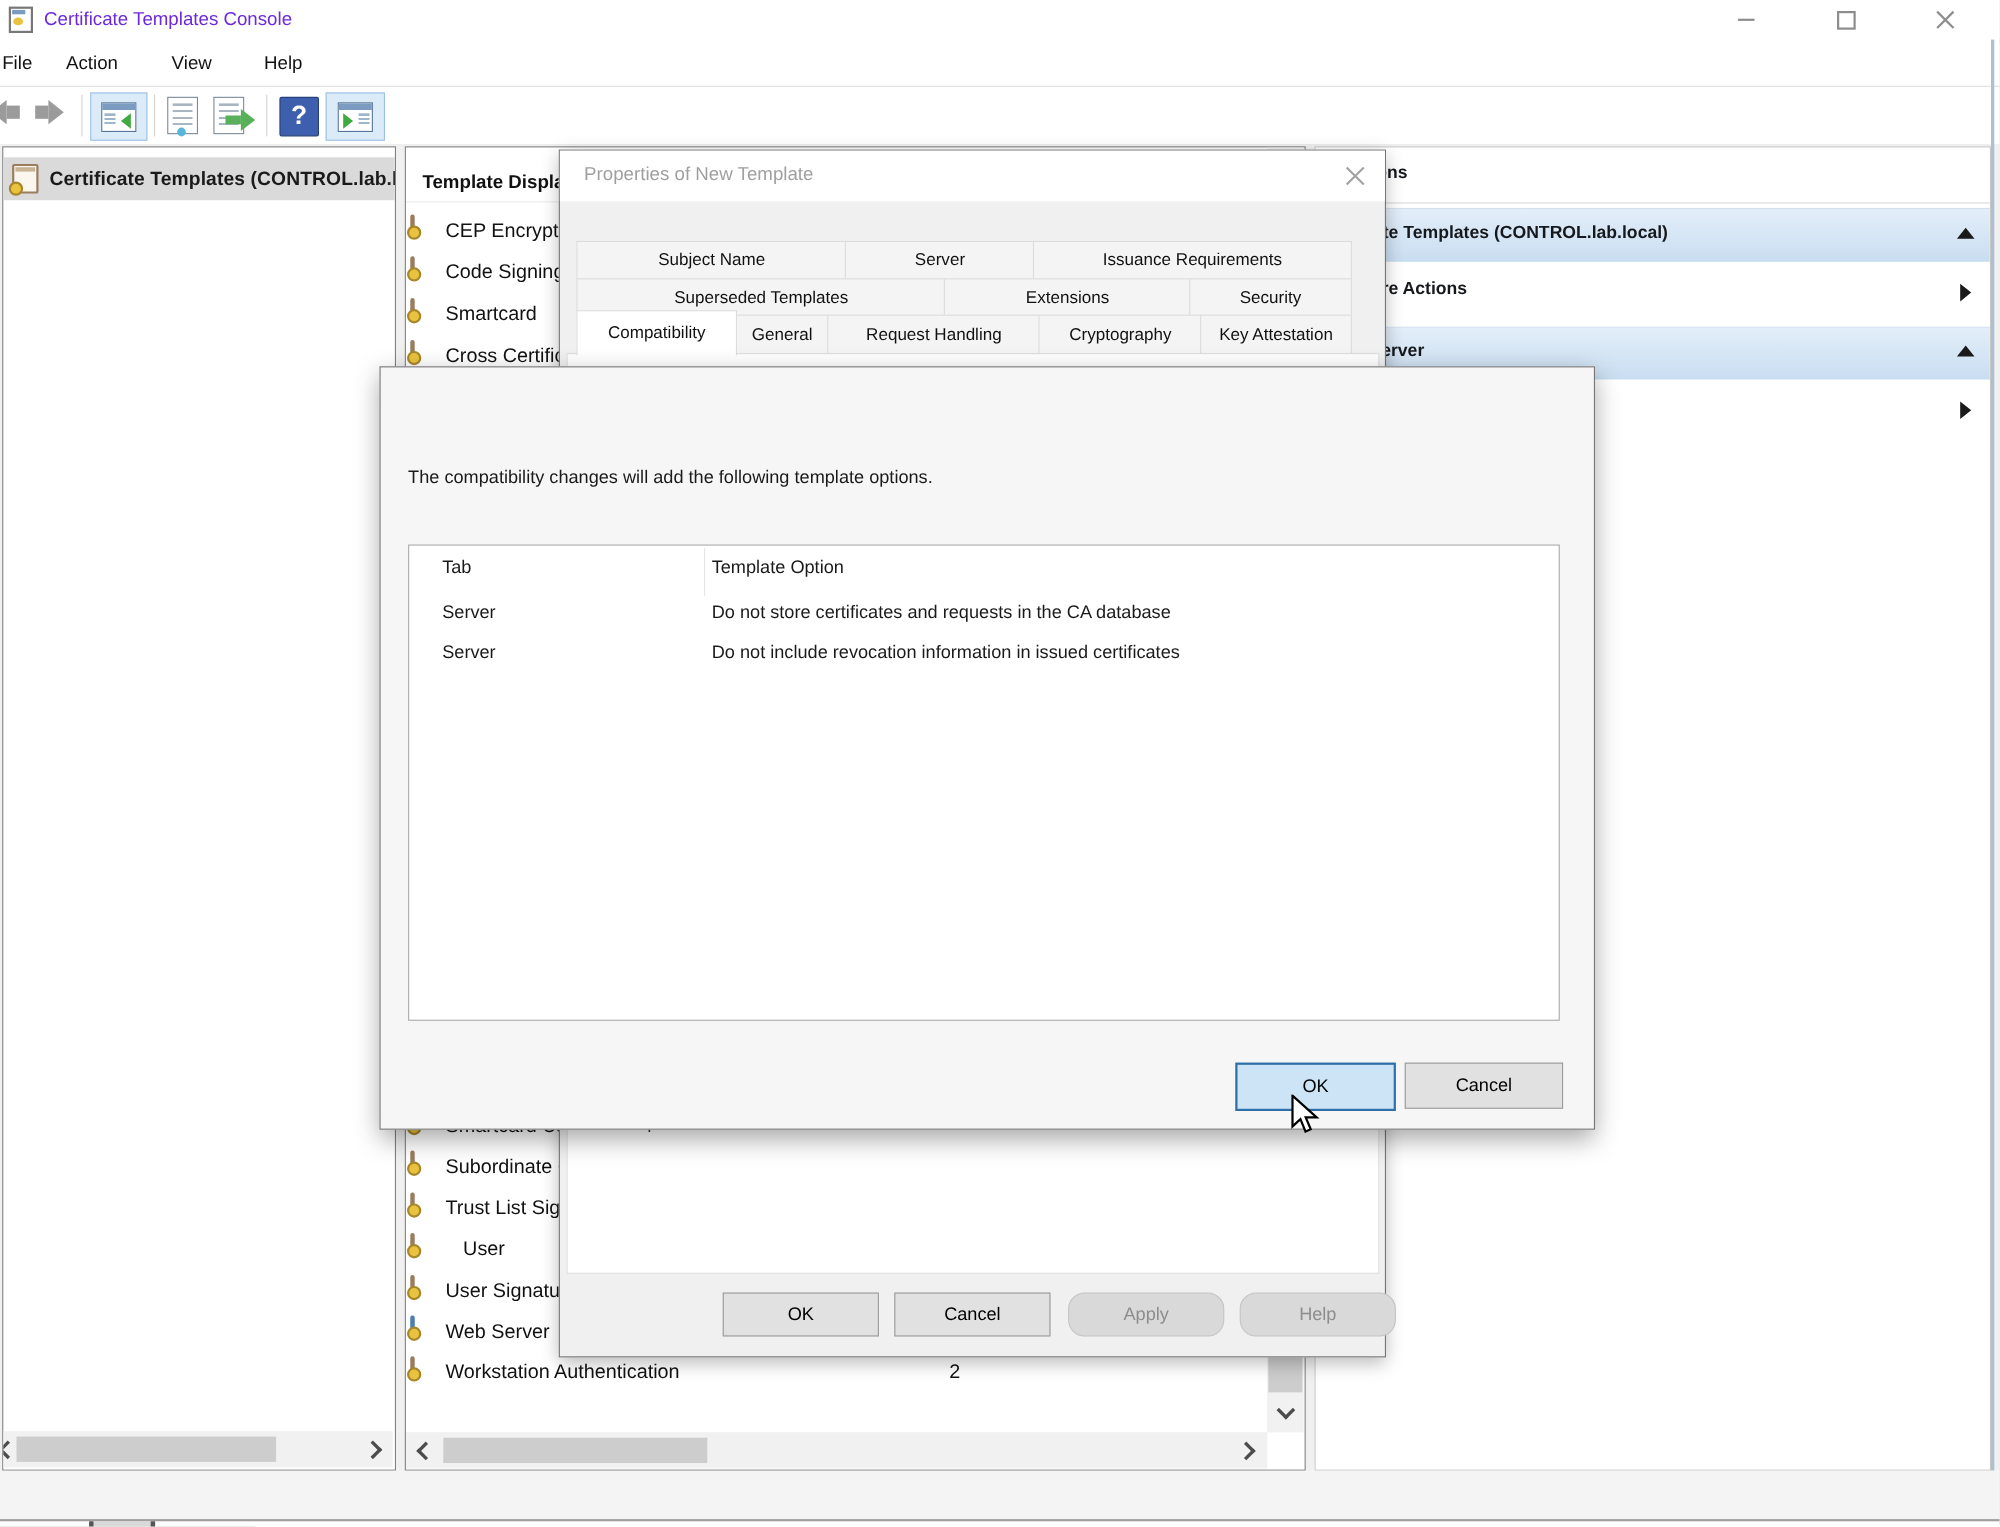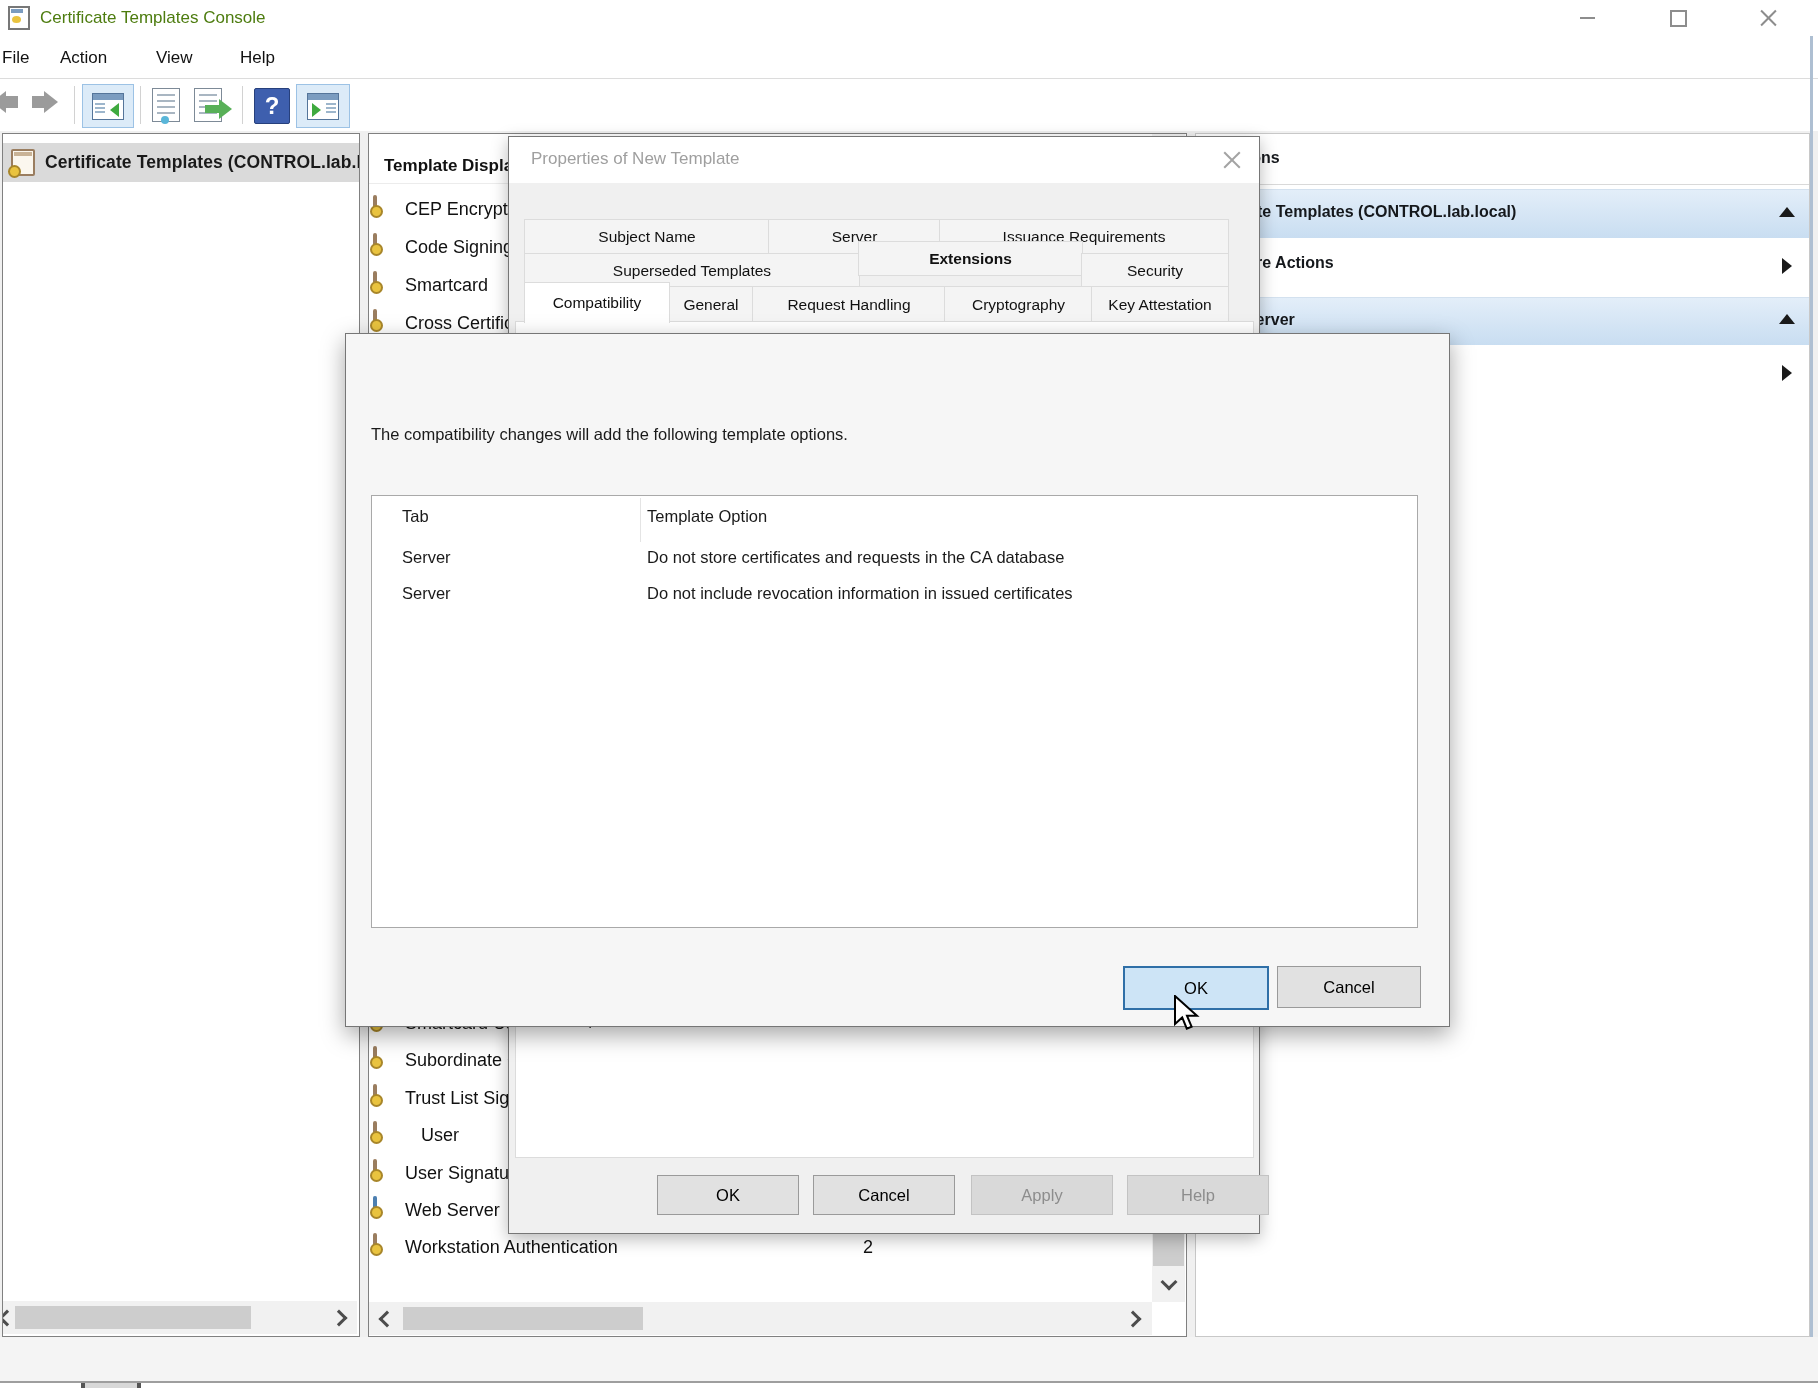--- a/index.html
+++ b/index.html
@@ -3,21 +3,21 @@
 <meta charset="utf-8">
 <style>
   html,body{margin:0;padding:0;background:#c8c8c8;}
   #screen{position:relative;width:1818px;height:1388px;background:#ffffff;overflow:hidden;
           font-family:"Liberation Sans","DejaVu Sans",sans-serif;color:#1a1a1a;}
   .abs{position:absolute;}
   .nowrap{white-space:nowrap;}
   .clip{overflow:hidden;}
 
   
-  .titlebar-text{font-size:17px;color:#4d7c0f;text-align:right;}
+  .titlebar-text{font-size:17px;color:#6d28d9;text-align:right;}
   .winbtn{width:60px;height:36px;display:flex;align-items:center;justify-content:center;}
   .glyph-min{width:15px;height:0;border-top:2px solid #8d8d8d;}
   .glyph-max{width:13px;height:13px;border:2px solid #8d8d8d;}
   .glyph-close{position:relative;width:17px;height:17px;}
   .glyph-close::before,.glyph-close::after{content:"";position:absolute;left:-2px;top:7px;width:21px;height:2px;background:#8d8d8d;}
   .glyph-close::before{transform:rotate(45deg);}
   .glyph-close::after{transform:rotate(-45deg);}
 
   
   .menu-item{font-size:17px;color:#111;}
@@ -75,21 +75,21 @@
   .x-glyph::after{transform:rotate(-45deg);}
   .x-gray::before,.x-gray::after{background:#a3a3a3;}
   .x-dark::before,.x-dark::after{background:#3a3a3a;}
 
   .tab{position:absolute;background:#f4f4f4;border:1px solid #dcdcdc;display:flex;align-items:center;justify-content:center;
        font-size:15.5px;color:#111;}
   .tab.active{background:#fff;border-bottom:none;z-index:3;}
 
   .btn{display:flex;align-items:center;justify-content:center;font-size:16.5px;color:#000;
        background:#e1e1e1;border:1px solid #9a9a9a;}
-  .btn.disabled{background:#d9d9d9;border-color:#c3c3c3;color:#8d8d8d;}
+  .btn.disabled{background:#d9d9d9;border-color:#c3c3c3;color:#8d8d8d;border-radius:15px;}
   .btn.hover-blue{background:#cde4f6;border:2px solid #2f6fa7;}
 
   .tbl-text{font-size:16.5px;color:#1a1a1a;}
 </style>
 </head>
 <body>
 
 <div id="screen">
 
   <div class="abs" style="left:0;top:0;width:1818px;height:36px;background:#fff;">
@@ -253,21 +253,21 @@
     <div class="tab" style="left:259px;top:82px;width:171px;height:34px;">
         <span>Server</span>
       </div>
     <div class="tab" style="left:430px;top:82px;width:288px;height:34px;">
         <span>Issuance Requirements</span>
       </div>
 
     <div class="tab" style="left:15px;top:116px;width:334px;height:33px;">
         <span>Superseded Templates</span>
       </div>
-    <div class="tab" style="left:349px;top:104px;width:223px;height:33px;font-weight:bold;">
+    <div class="tab" style="left:349px;top:116px;width:223px;height:33px;">
         <span>Extensions</span>
       </div>
     <div class="tab" style="left:572px;top:116px;width:146px;height:33px;">
         <span>Security</span>
       </div>
 
     <div class="tab active" style="left:15px;top:145px;width:144px;height:40px;">
         <span>Compatibility</span>
       </div>
     <div class="tab" style="left:159px;top:149px;width:84px;height:35px;">

